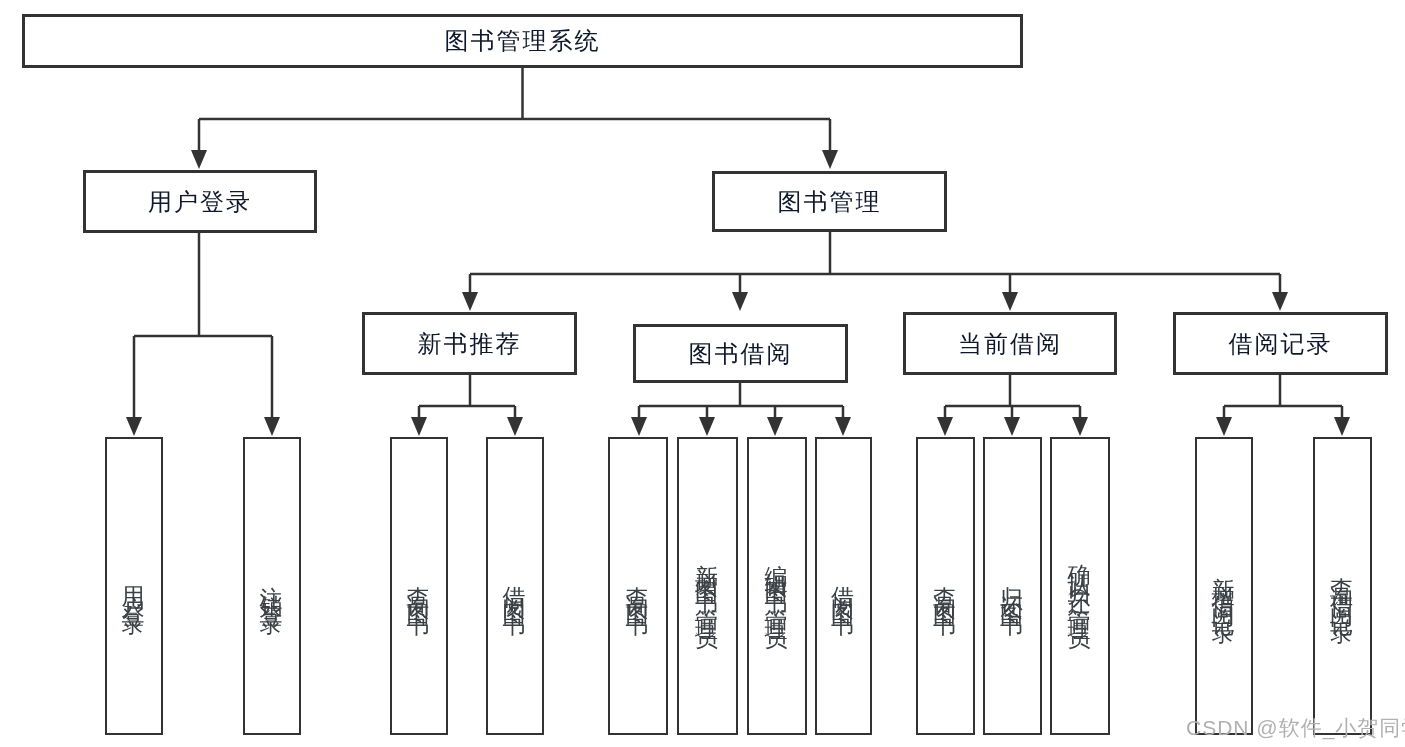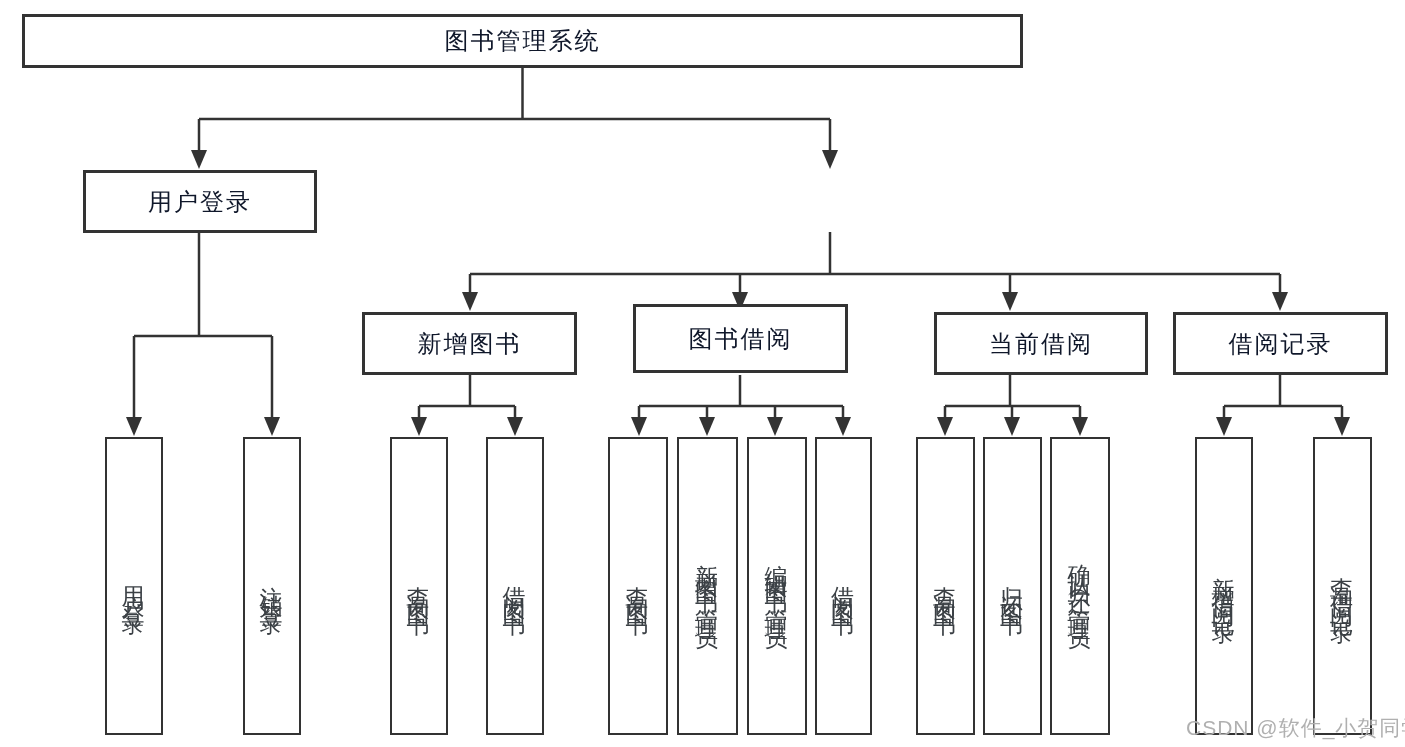--- a/index.html
+++ b/index.html
@@ -131,24 +131,25 @@
       <polygon points="1004,417 1020,417 1012,436"></polygon>
       <polygon points="1072,417 1088,417 1080,436"></polygon>
       <polygon points="1216,417 1232,417 1224,436"></polygon>
       <polygon points="1334,417 1350,417 1342,436"></polygon>
     </g>
   </svg>
 
   <div class="hbox" style="left:22px; top:14px; width:1001px; height:54px;">图书管理系统</div>
 
   <div class="hbox" style="left:83px; top:170px; width:234px; height:63px;">用户登录</div>
+  <div class="hbox" style="left:712px; top:171px; width:235px; height:61px;">图书管理</div>
 
-  <div class="hbox" style="left:362px; top:312px; width:215px; height:63px;">新增图书</div>
-  <div class="hbox" style="left:633px; top:304px; width:215px; height:69px;font-family:Liberation Mono, monospace;">图书借阅</div>
-  <div class="hbox" style="left:903px; top:312px; width:214px; height:63px;margin-left:31px;">当前借阅</div>
+  <div class="hbox" style="left:362px; top:312px; width:215px; height:63px;">新书推荐</div>
+  <div class="hbox" style="left:633px; top:324px; width:215px; height:59px;font-family:Liberation Mono, monospace;">图书借阅</div>
+  <div class="hbox" style="left:903px; top:312px; width:214px; height:63px;">当前借阅</div>
   <div class="hbox" style="left:1173px; top:312px; width:215px; height:63px;">借阅记录</div>
 
   <div class="vbox" style="left:105px; top:437px; width:58px; height:298px;">用户登录</div>
   <div class="vbox" style="left:243px; top:437px; width:58px; height:298px;">注销登录</div>
 
   <div class="vbox" style="left:390px; top:437px; width:58px; height:298px;">查询图书</div>
   <div class="vbox" style="left:486px; top:437px; width:58px; height:298px;">借阅图书</div>
 
   <div class="vbox" style="left:608px; top:437px; width:60px; height:298px;">查询图书</div>
   <div class="vbox" style="left:677px; top:437px; width:61px; height:298px;">新增图书（管理员）</div>

